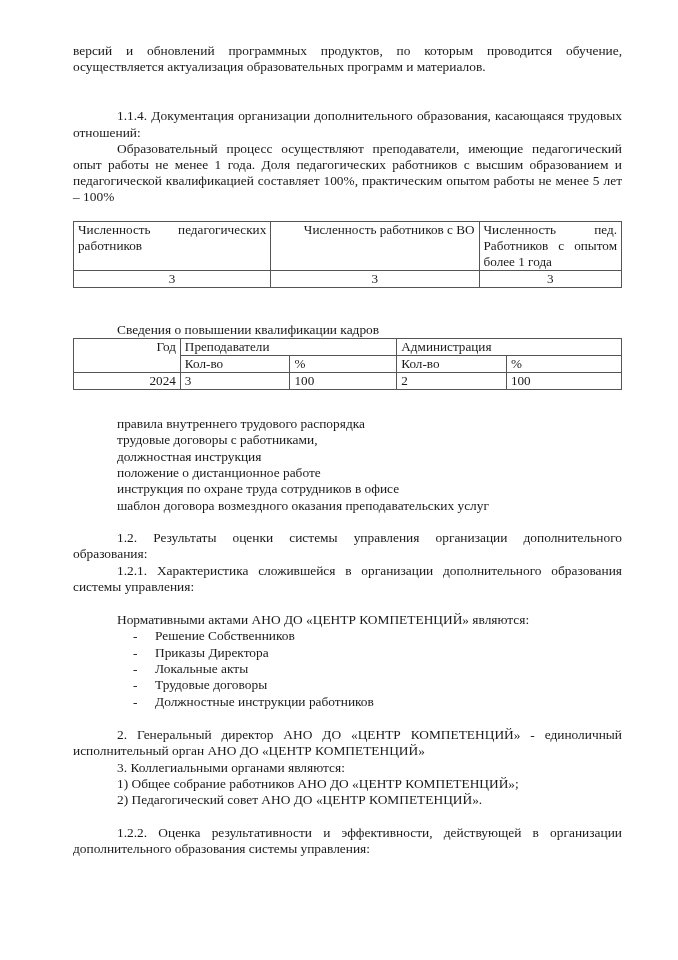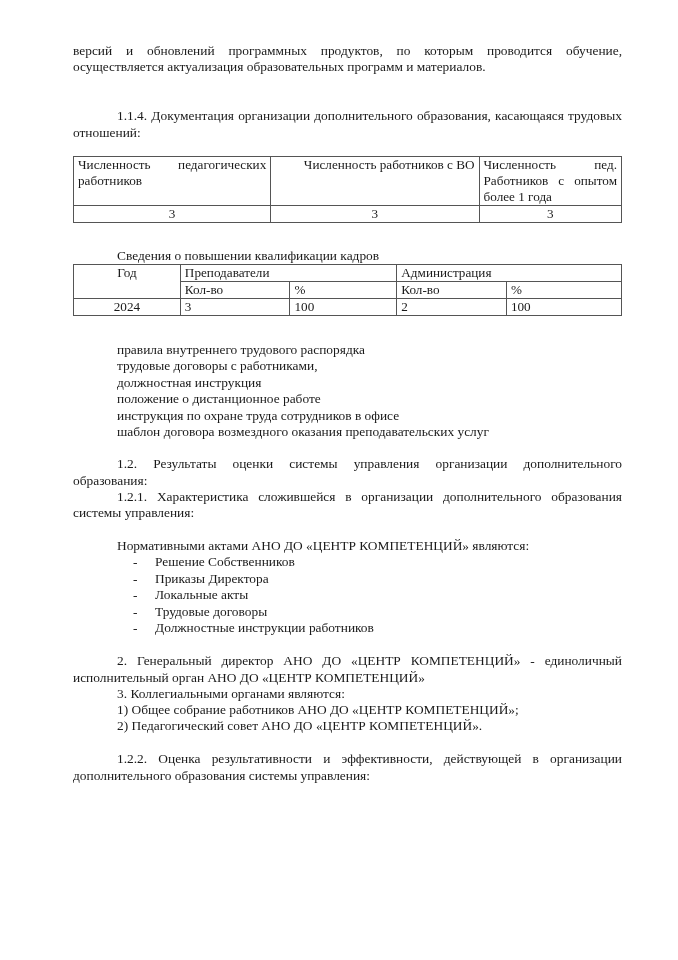--- a/index.html
+++ b/index.html
@@ -8,38 +8,39 @@
            font-size: 13.4px; line-height: 16.2px; }
     .page { position: absolute; left: 73px; top: 43px; width: 549px; }
     p { margin: 0; text-align: justify; }
     .indent { text-indent: 44px; }
     .ind2 { padding-left: 44px; }
     .gap { height: 31px; }
     table { border-collapse: collapse; width: 100%; font-size: 13.2px; line-height: 16px; }
     td { border: 1px solid #555; vertical-align: top; padding: 0 4px; margin-top: 20px; }
     .t1 td.h { height: 48px; }
     .t1 td.c { text-align: center; }
-    .t2 td.c { text-align: center; }
-    .caption { padding-left: 44px; margin-top: 25px; }
+    .t2 td.c { text-align: right; }
+    .caption { padding-left: 44px; margin-top: 34px; }
     .docs { padding-left: 44px; margin-top: 26px; }
     .docs div { height: 16.4px; }
     .dash-list { list-style: none; margin: 0; padding: 0 0 0 60px; }
     .dash-list li { position: relative; padding-left: 22px; height: 16.4px; }
     .dash-list li .dash { position: absolute; left: 0; top: 0; }
   </style>
 </head>
 <body>
 
 <div class="page">
 
   <p>версий и обновлений программных продуктов, по которым проводится обучение, осуществляется актуализация образовательных программ и материалов.</p>
 
   <div class="gap" style="height:33px"></div>
 
   <p class="indent">1.1.4. Документация организации дополнительного образования, касающаяся трудовых отношений:</p>
+  <p class="indent">Образовательный процесс осуществляют преподаватели, имеющие педагогический опыт работы не менее 1 года. Доля педагогических работников с высшим образованием и педагогической квалификацией составляет 100%, практическим опытом работы не менее 5 лет – 100%</p>
 
   <table class="t1" style="margin-top:15px">
     <colgroup>
         <col style="width:36%">
         <col style="width:38%">
         <col style="width:26%">
       </colgroup>
     <tbody>
         <tr>
       <td class="h">

